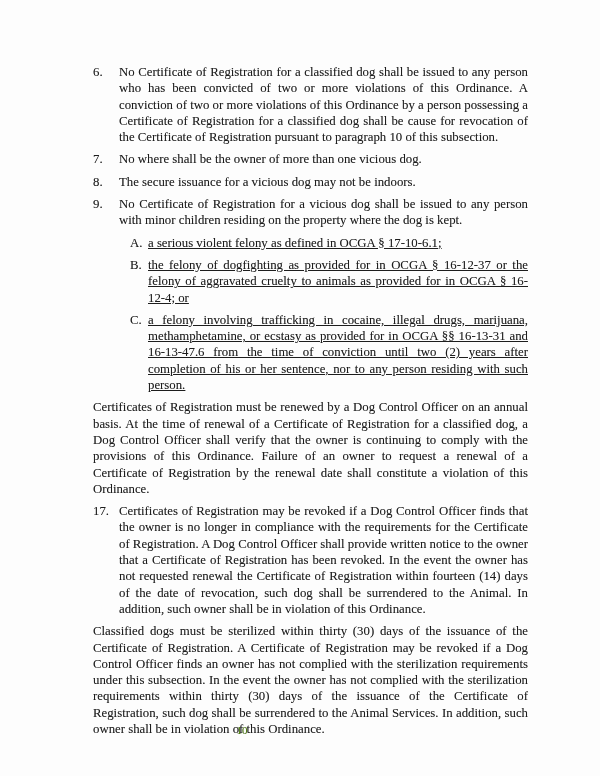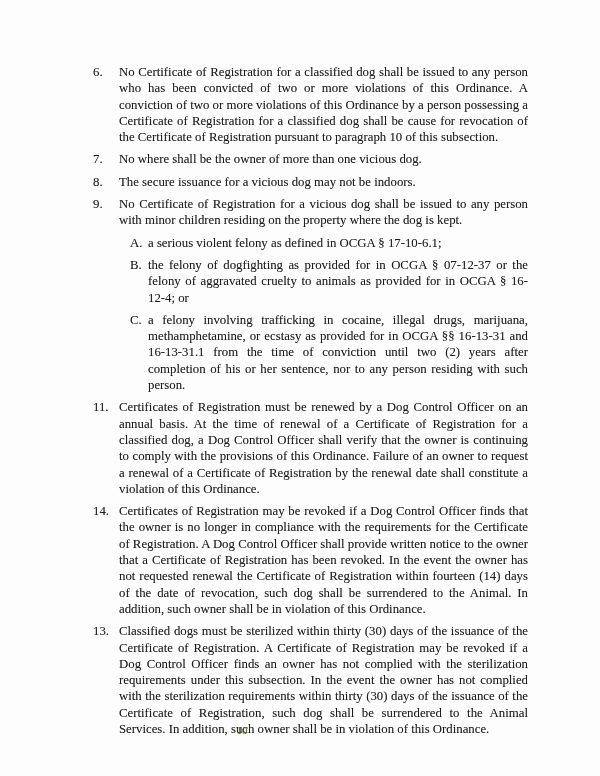--- a/index.html
+++ b/index.html
@@ -42,20 +42,21 @@
     margin-left: 37px;
     margin-bottom: 6px;
   }
   .sub-letter {
     flex: 0 0 18px;
   }
   .sub-body {
     flex: 1;
     text-align: justify;
     text-justify: inter-word;
+    text-decoration: underline;
   }
   .footer {
     position: absolute;
     top: 724px;
     left: 0;
     width: 484px;
     text-align: center;
     font-size: 11px;
     color: #4d7c0f;
   }
@@ -91,39 +92,37 @@
     </div>
 
 
     <div class="subitem">
       <div class="sub-letter">A.</div>
       <div class="sub-body">a serious violent felony as defined in OCGA § 17-10-6.1;</div>
     </div>
 
     <div class="subitem">
       <div class="sub-letter">B.</div>
-      <div class="sub-body">the felony of dogfighting as provided for in OCGA § 07-12-37 or the felony of aggravated cruelty to animals as provided for in OCGA § 16-12-4; or</div>
+      <div class="sub-body">the felony of dogfighting as provided for in OCGA § 16-12-37 or the felony of aggravated cruelty to animals as provided for in OCGA § 16-12-4; or</div>
     </div>
 
     <div class="subitem">
       <div class="sub-letter">C.</div>
-      <div class="sub-body">a felony involving trafficking in cocaine, illegal drugs, marijuana, methamphetamine, or ecstasy as provided for in OCGA §§ 16-13-31 and 16-13-31.1 from the time of conviction until two (2) years after completion of his or her sentence, nor to any person residing with such person.</div>
+      <div class="sub-body">a felony involving trafficking in cocaine, illegal drugs, marijuana, methamphetamine, or ecstasy as provided for in OCGA §§ 16-13-31 and 16-13-47.6 from the time of conviction until two (2) years after completion of his or her sentence, nor to any person residing with such person.</div>
     </div>
 
     <div class="item">
-      <div class="item-num">11.</div>
       <div class="item-body">Certificates of Registration must be renewed by a Dog Control Officer on an annual basis. At the time of renewal of a Certificate of Registration for a classified dog, a Dog Control Officer shall verify that the owner is continuing to comply with the provisions of this Ordinance. Failure of an owner to request a renewal of a Certificate of Registration by the renewal date shall constitute a violation of this Ordinance.</div>
     </div>
 
     <div class="item">
-      <div class="item-num">14.</div>
+      <div class="item-num">17.</div>
       <div class="item-body">Certificates of Registration may be revoked if a Dog Control Officer finds that the owner is no longer in compliance with the requirements for the Certificate of Registration. A Dog Control Officer shall provide written notice to the owner that a Certificate of Registration has been revoked. In the event the owner has not requested renewal the Certificate of Registration within fourteen (14) days of the date of revocation, such dog shall be surrendered to the Animal. In addition, such owner shall be in violation of this Ordinance.</div>
     </div>
 
     <div class="item">
-      <div class="item-num">13.</div>
       <div class="item-body">Classified dogs must be sterilized within thirty (30) days of the issuance of the Certificate of Registration. A Certificate of Registration may be revoked if a Dog Control Officer finds an owner has not complied with the sterilization requirements under this subsection. In the event the owner has not complied with the sterilization requirements within thirty (30) days of the issuance of the Certificate of Registration, such dog shall be surrendered to the Animal Services. In addition, such owner shall be in violation of this Ordinance.</div>
     </div>
 
   </div>
 
   <div class="footer">10</div>
 </div>
 
 </body></html>

